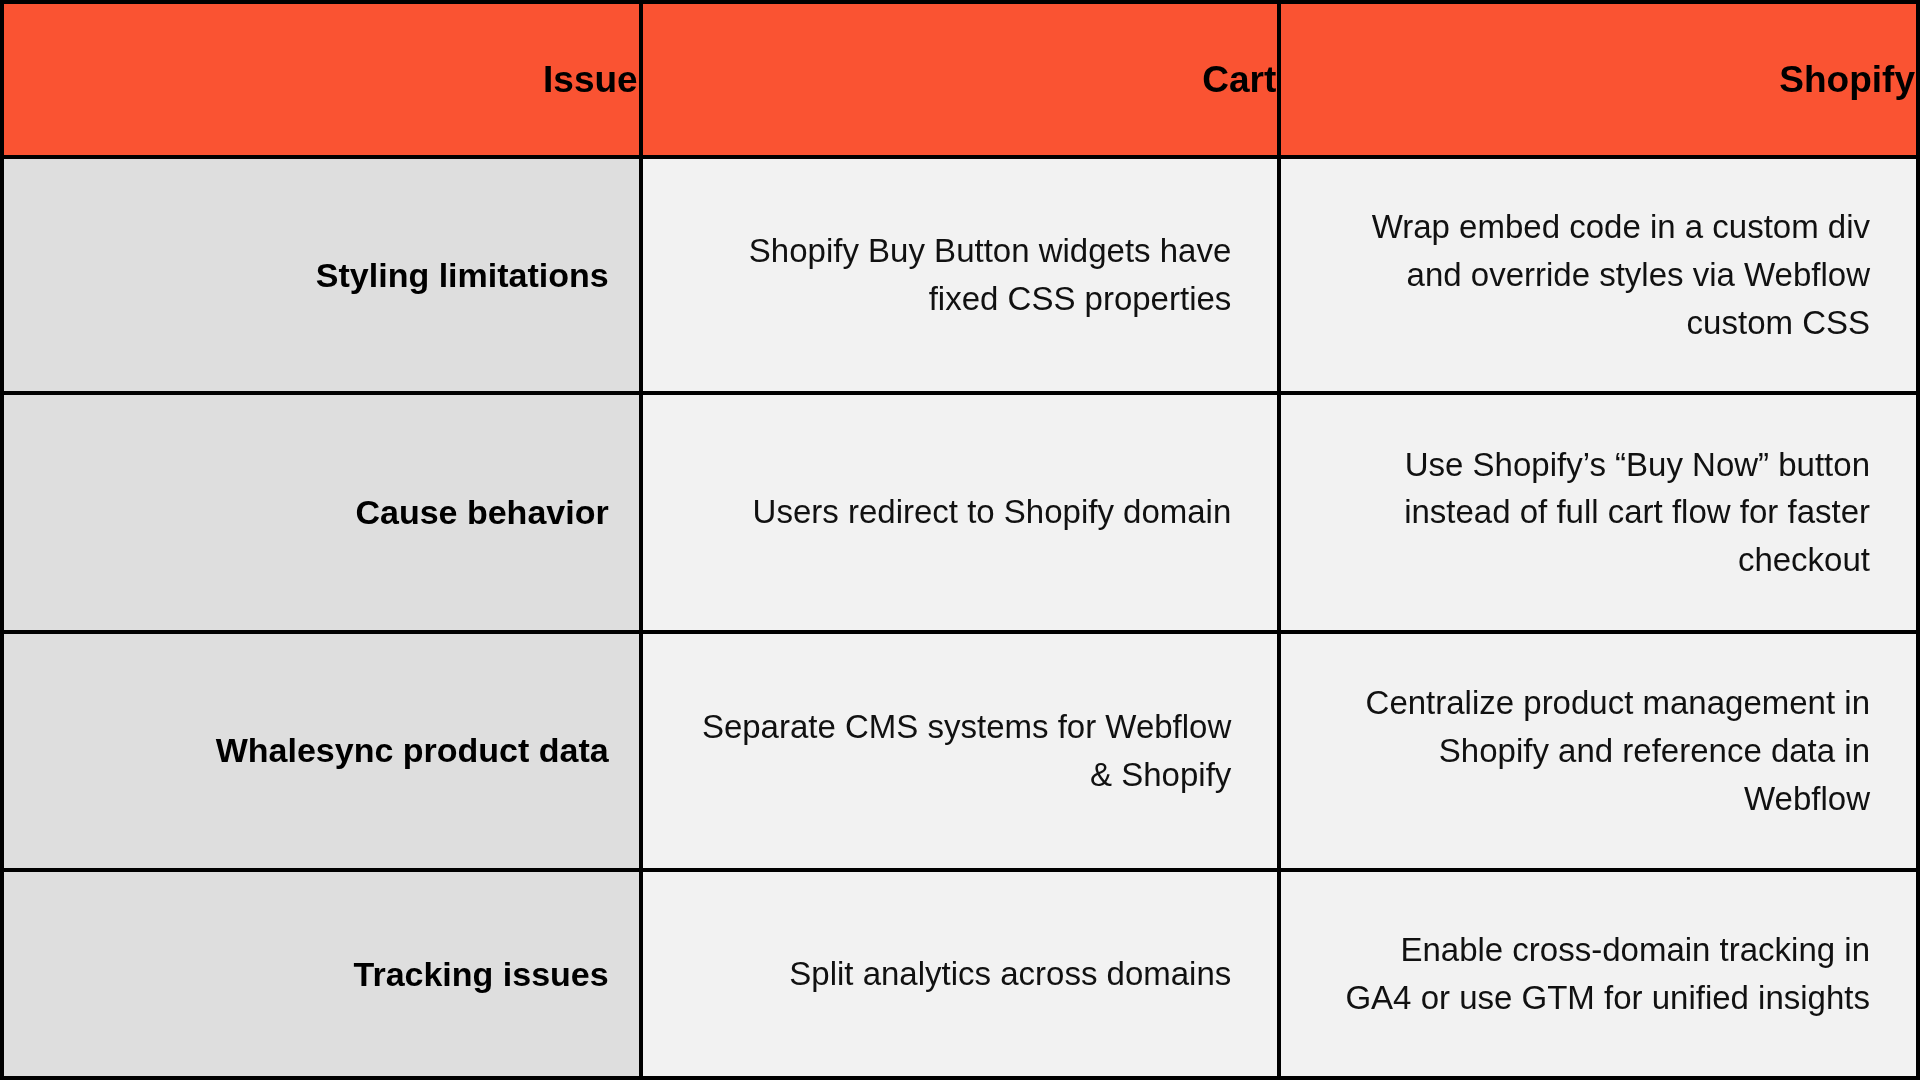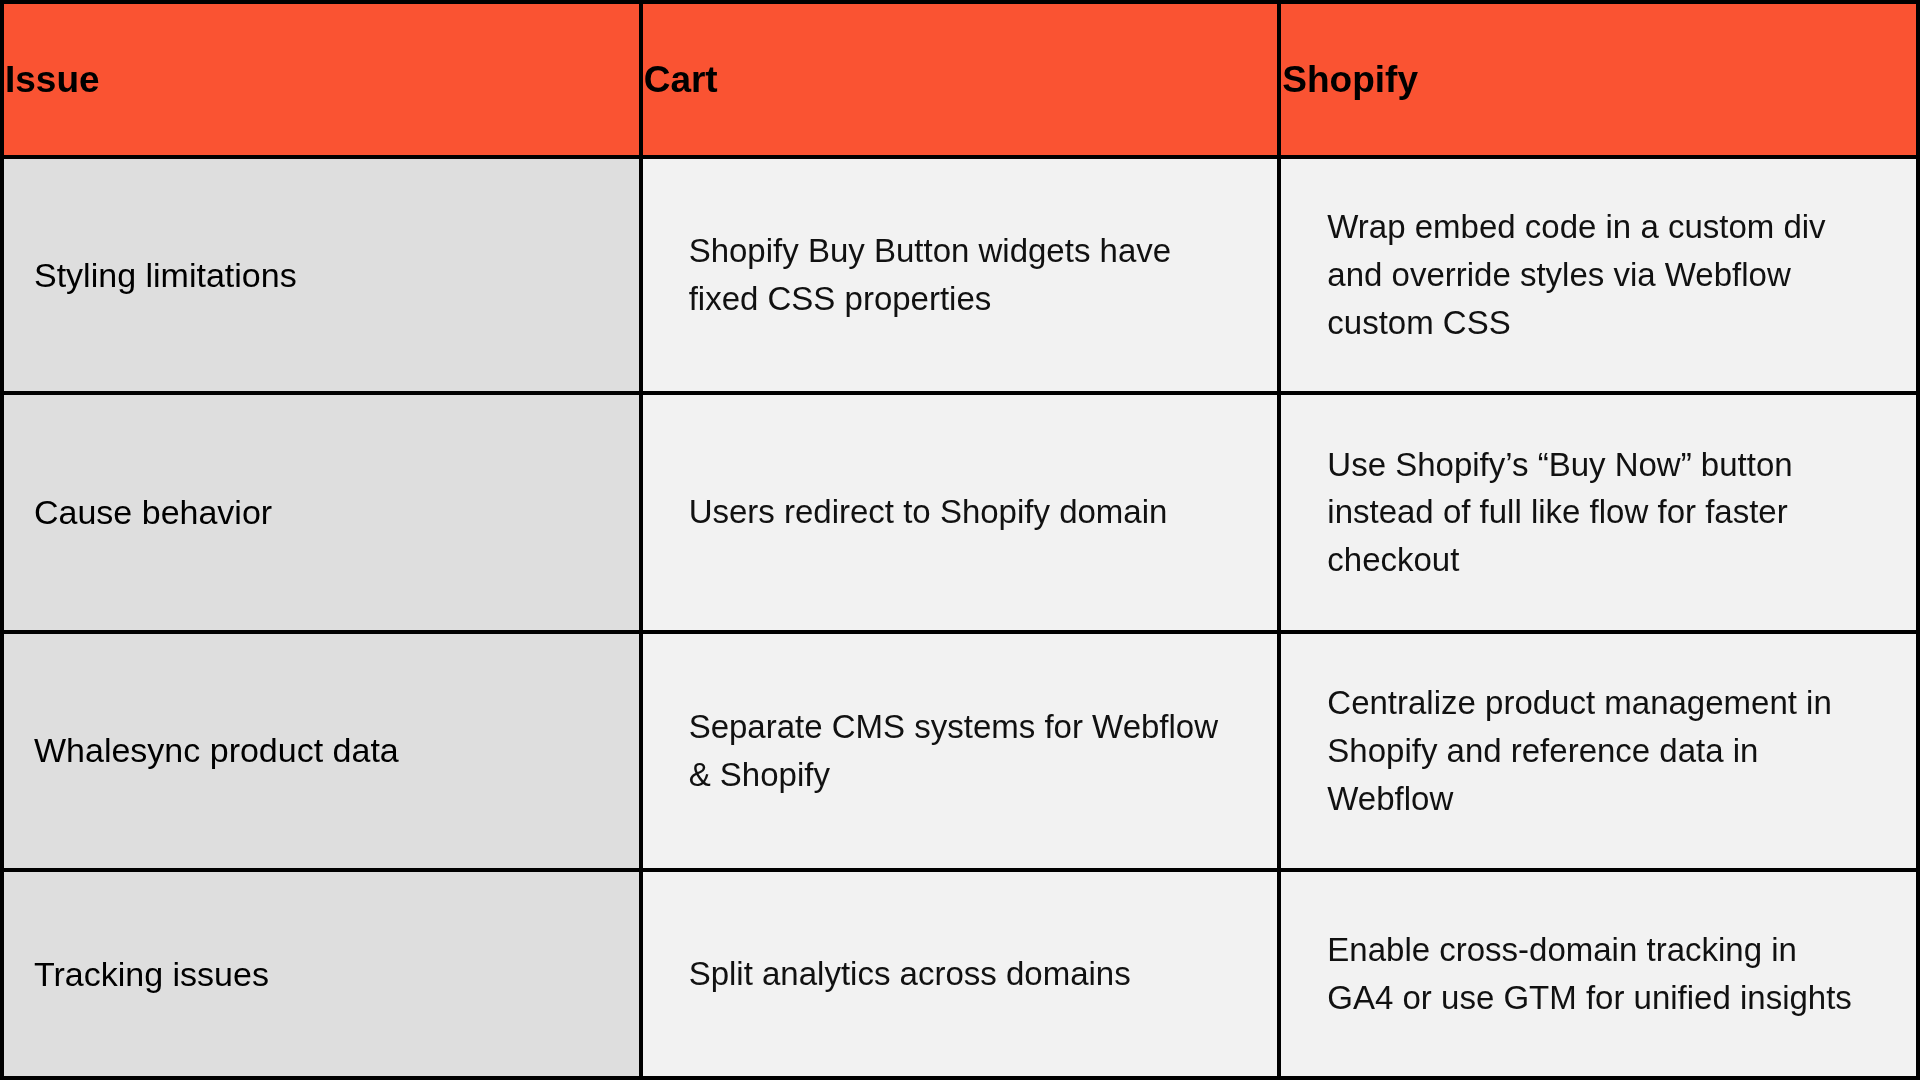--- a/index.html
+++ b/index.html
@@ -16,33 +16,33 @@
     font-family:"Liberation Sans","DejaVu Sans",sans-serif;
     color:#0d0d0d;
   }
   table.issues-table{
     width:1920px;height:1080px;
     border-collapse:collapse;
     table-layout:fixed;
   }
   .issues-table th,.issues-table td{
     border:4px solid var(--border-color);
-    text-align:left;
+    text-align:right;
     vertical-align:middle;
   }
   .issues-table th{
     background:var(--header-bg);
     font-size:37px;
     font-weight:700;
     color:#000000;
   }
   td.issue-cell{
     background:var(--issue-bg);
     font-size:34px;
-    font-weight:400;
+    font-weight:700;
     color:#000000;
     padding:0 30px;
   }
   td.cause-cell,td.solution-cell{
     background:var(--cell-bg);
     font-size:33px;
     font-weight:400;
     color:#111111;
     padding:0 46px;
     line-height:1.45;
@@ -67,21 +67,21 @@
   </thead>
   <tbody>
     <tr class="row-1">
       <td class="issue-cell">Styling limitations</td>
       <td class="cause-cell">Shopify Buy Button widgets have fixed CSS properties</td>
       <td class="solution-cell">Wrap embed code in a custom div and override styles via Webflow custom CSS</td>
     </tr>
     <tr class="row-2">
       <td class="issue-cell">Cause behavior</td>
       <td class="cause-cell">Users redirect to Shopify domain</td>
-      <td class="solution-cell">Use Shopify’s “Buy Now” button instead of full like flow for faster checkout</td>
+      <td class="solution-cell">Use Shopify’s “Buy Now” button instead of full cart flow for faster checkout</td>
     </tr>
     <tr class="row-4">
       <td class="issue-cell">Whalesync product data</td>
       <td class="cause-cell">Separate CMS systems for Webflow &amp; Shopify</td>
       <td class="solution-cell">Centralize product management in Shopify and reference data in Webflow</td>
     </tr>
     <tr class="row-5">
       <td class="issue-cell">Tracking issues</td>
       <td class="cause-cell">Split analytics across domains</td>
       <td class="solution-cell">Enable cross-domain tracking in GA4 or use GTM for unified insights</td>

